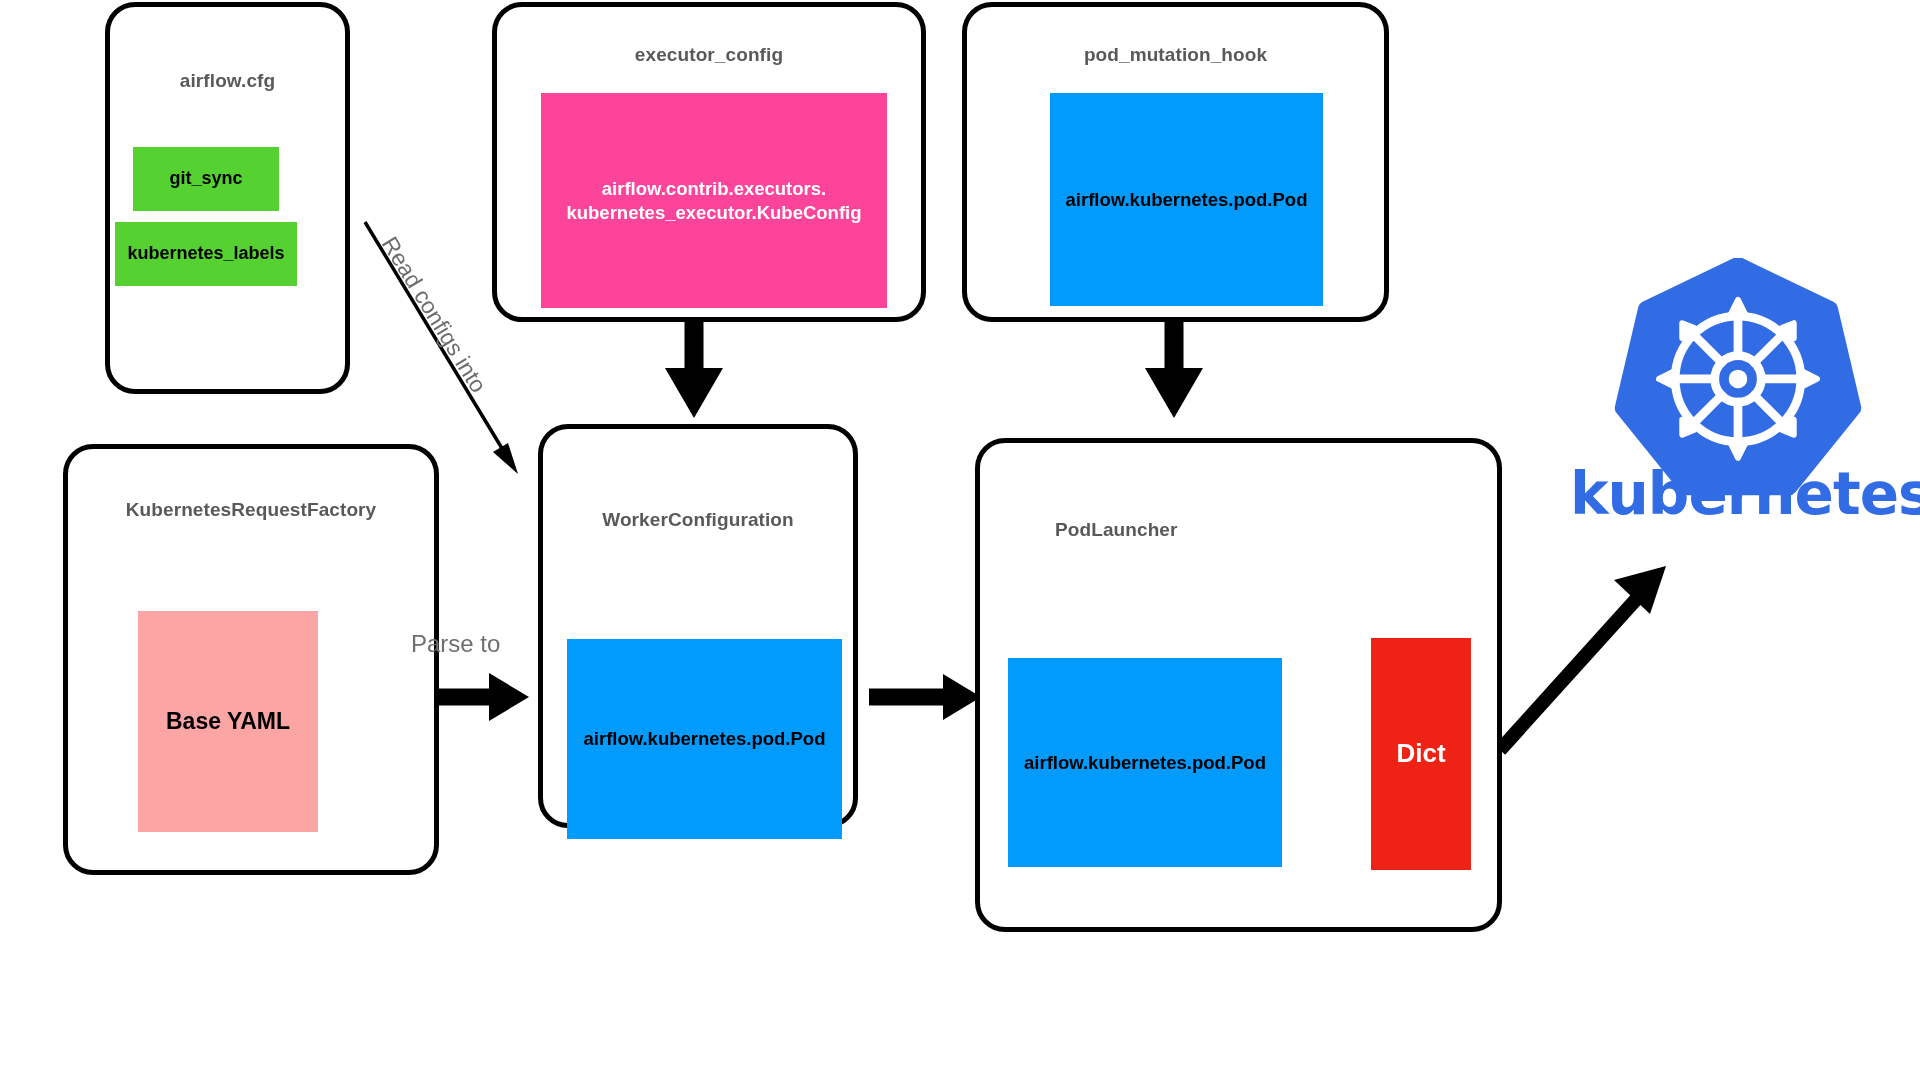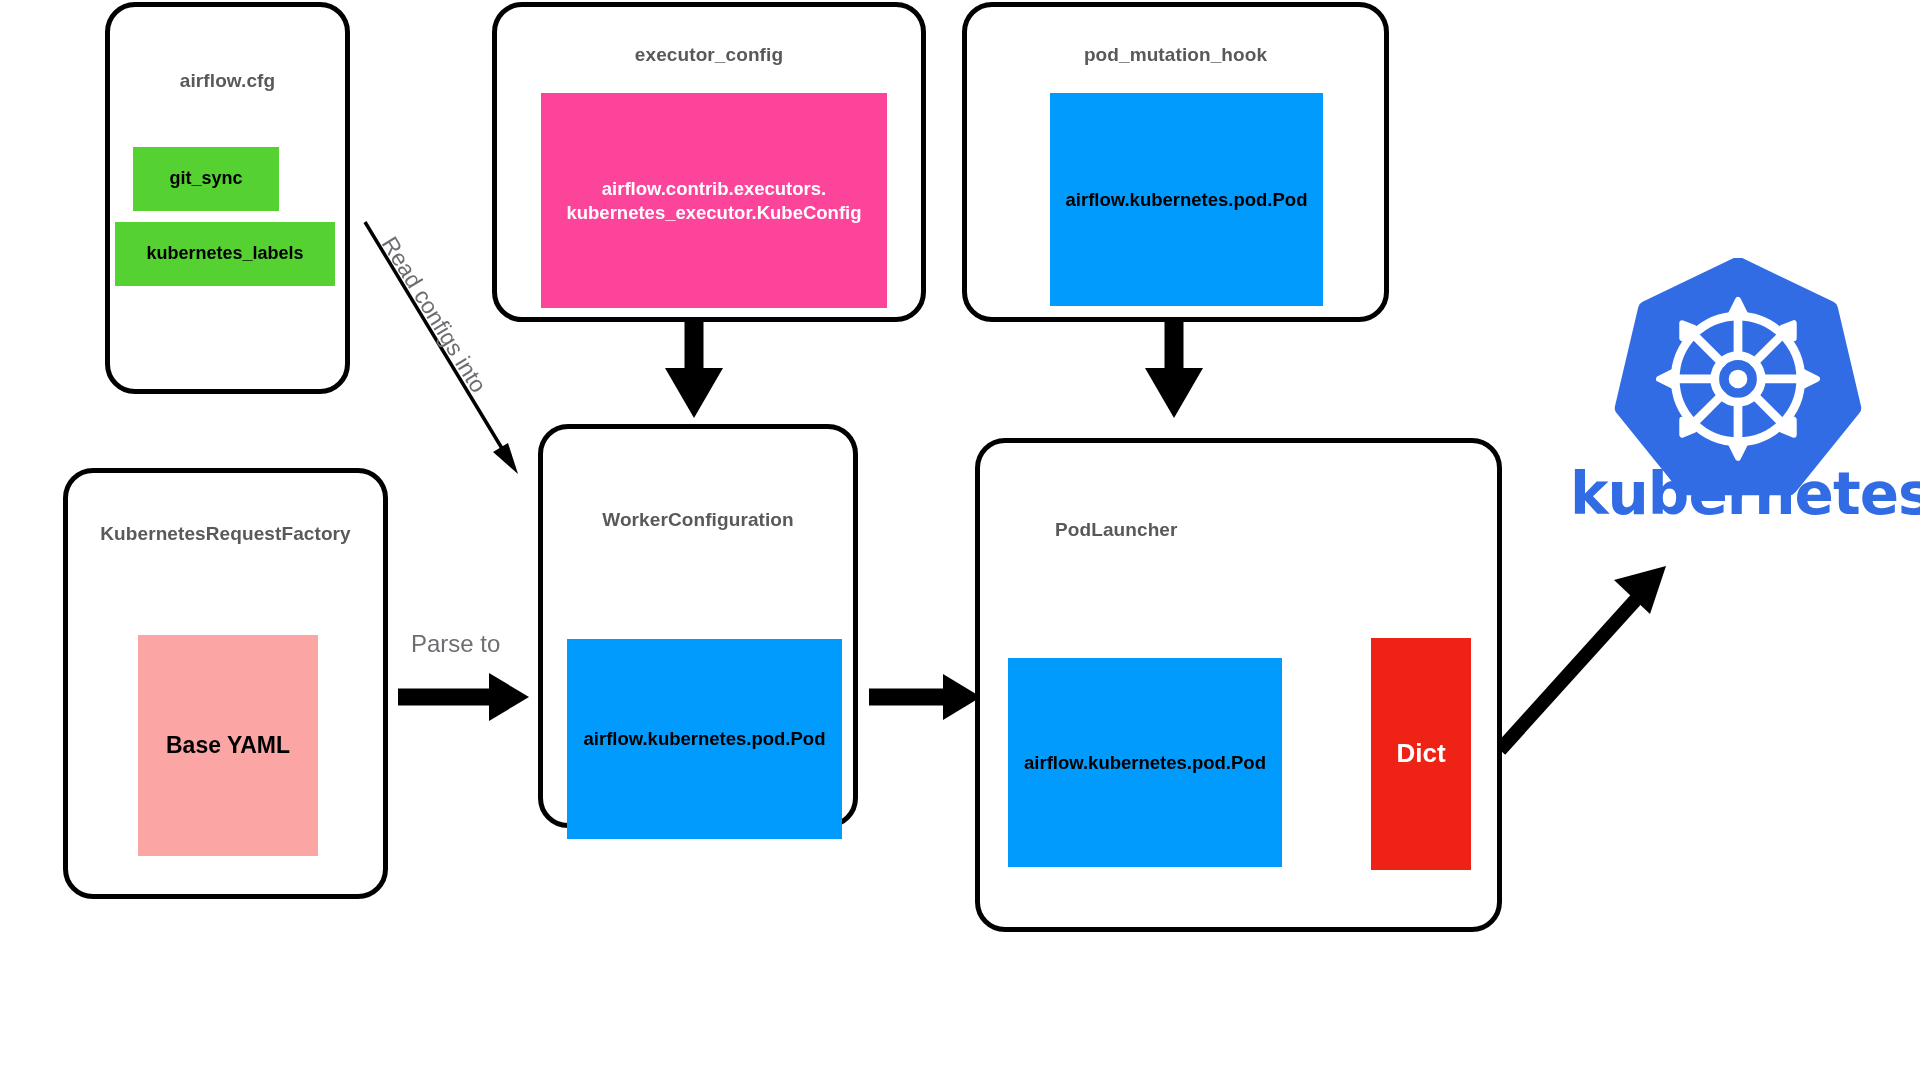--- a/index.html
+++ b/index.html
@@ -132,37 +132,37 @@
 
     <g>
       <line x1="1500" y1="750" x2="1640" y2="595" stroke="#000" stroke-width="14"></line>
       <polygon points="1666,566 1614,580 1650,614"></polygon>
     </g>
   </svg>
 
   <div class="card" style="left:105px; top:2px; width:245px; height:392px;">
     <div class="card-title" style="top:63px;">airflow.cfg</div>
     <div class="chip chip-green" style="left:23px; top:140px; width:146px; height:64px;">git_sync</div>
-    <div class="chip chip-green" style="left:5px; top:215px; width:220px; height:64px;">kubernetes_labels</div>
+    <div class="chip chip-green" style="left:5px; top:215px; width:182px; height:64px;">kubernetes_labels</div>
   </div>
 
   <div class="card" style="left:492px; top:2px; width:434px; height:320px;">
     <div class="card-title" style="top:37px;">executor_config</div>
     <div class="chip chip-pink" style="left:44px; top:86px; width:346px; height:215px; flex-direction:column;">
       <span>airflow.contrib.executors.</span>
       <span>kubernetes_executor.KubeConfig</span>
     </div>
   </div>
 
   <div class="card" style="left:962px; top:2px; width:427px; height:320px;">
     <div class="card-title" style="top:37px;">pod_mutation_hook</div>
     <div class="chip chip-blue" style="left:83px; top:86px; width:273px; height:213px;">airflow.kubernetes.pod.Pod</div>
   </div>
 
-  <div class="card" style="left:63px; top:468px; width:325px; height:431px;">
+  <div class="card" style="left:63px; top:444px; width:376px; height:431px;">
     <div class="card-title" style="top:50px;">KubernetesRequestFactory</div>
     <div class="chip chip-orange" style="left:70px; top:162px; width:180px; height:221px;">Base YAML</div>
   </div>
 
   <div class="card" style="left:538px; top:424px; width:320px; height:404px;">
     <div class="card-title" style="top:80px;">WorkerConfiguration</div>
     <div class="chip chip-blue" style="left:24px; top:210px; width:275px; height:200px;">airflow.kubernetes.pod.Pod</div>
   </div>
 
   <div class="card" style="left:975px; top:438px; width:527px; height:494px;">

